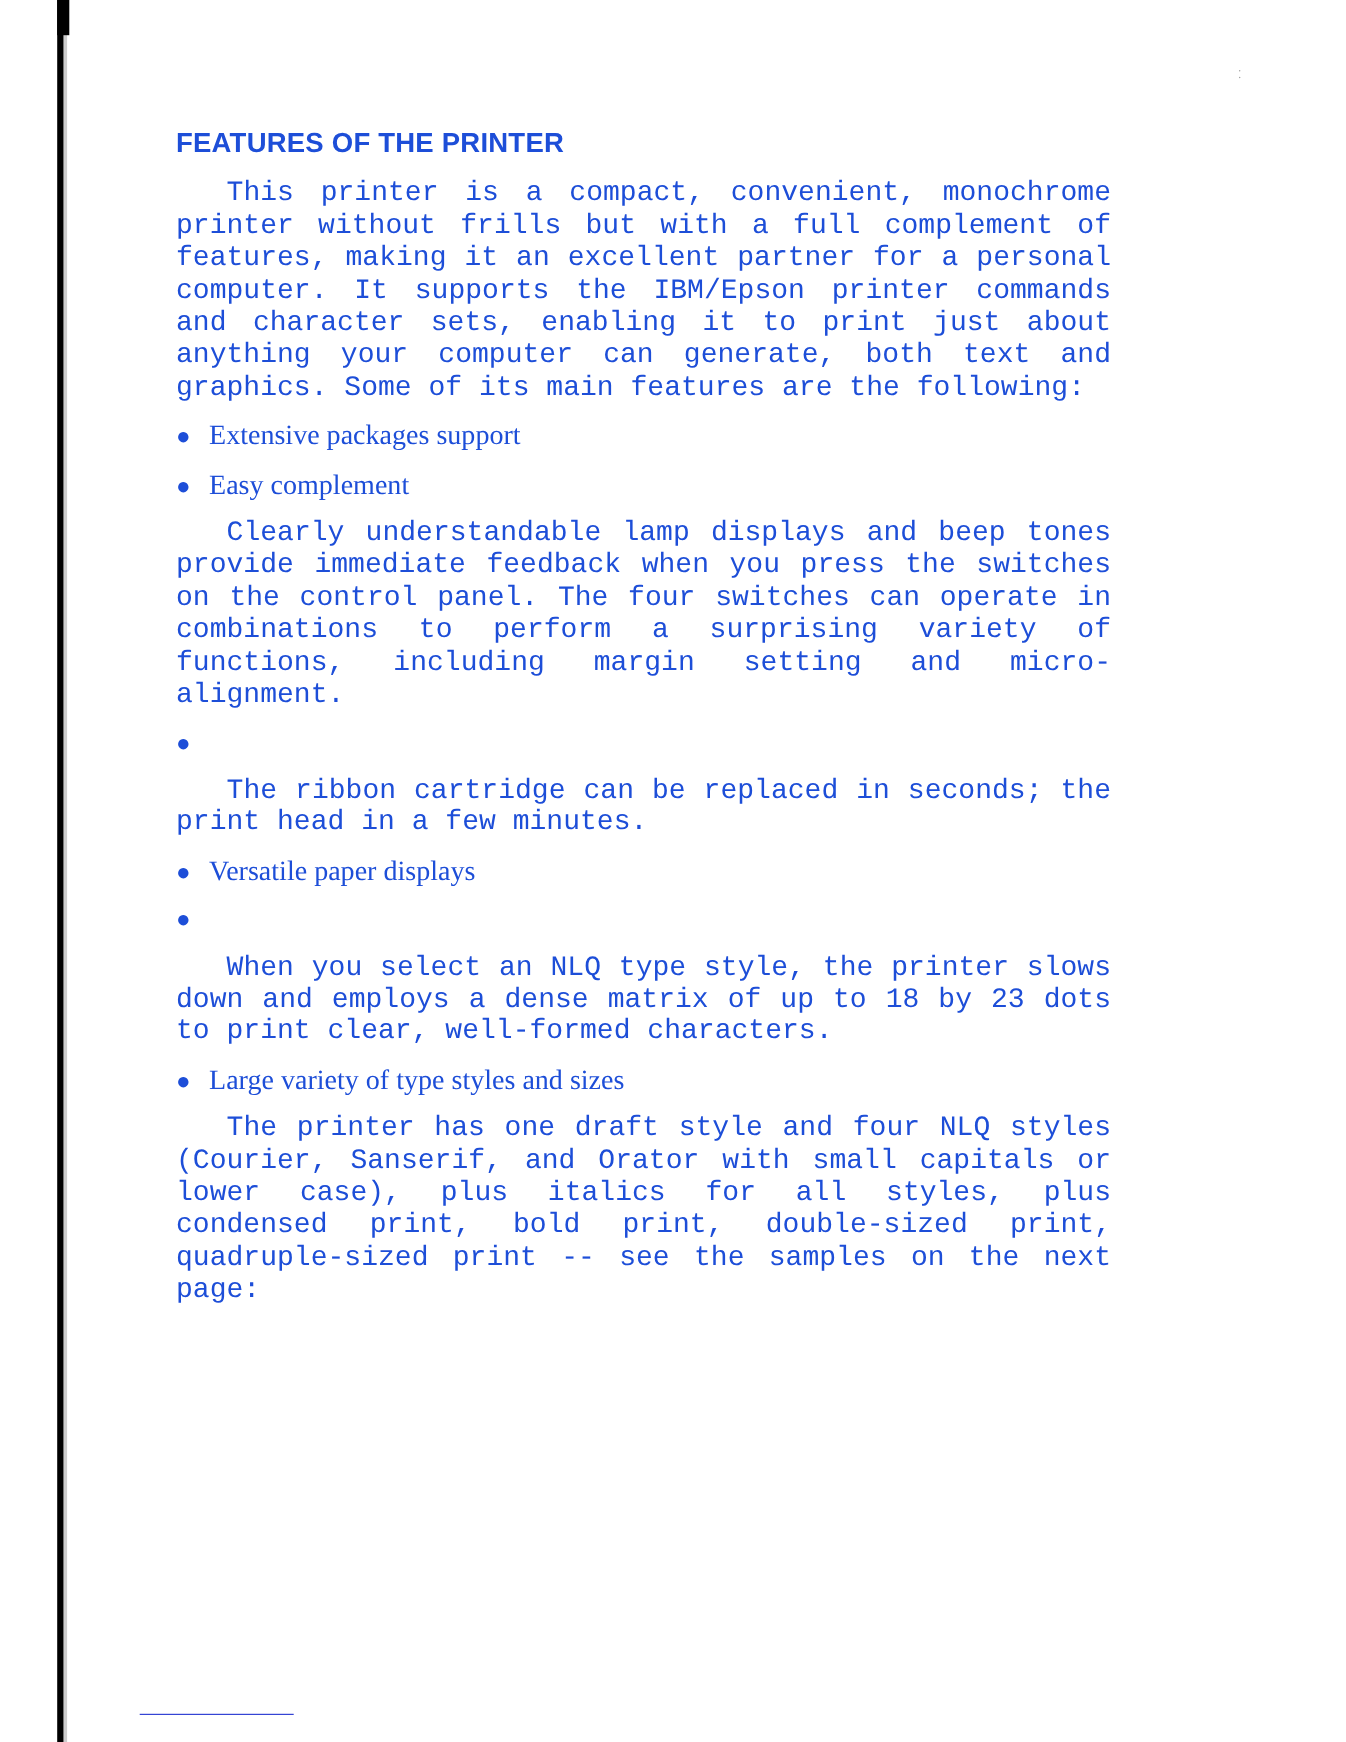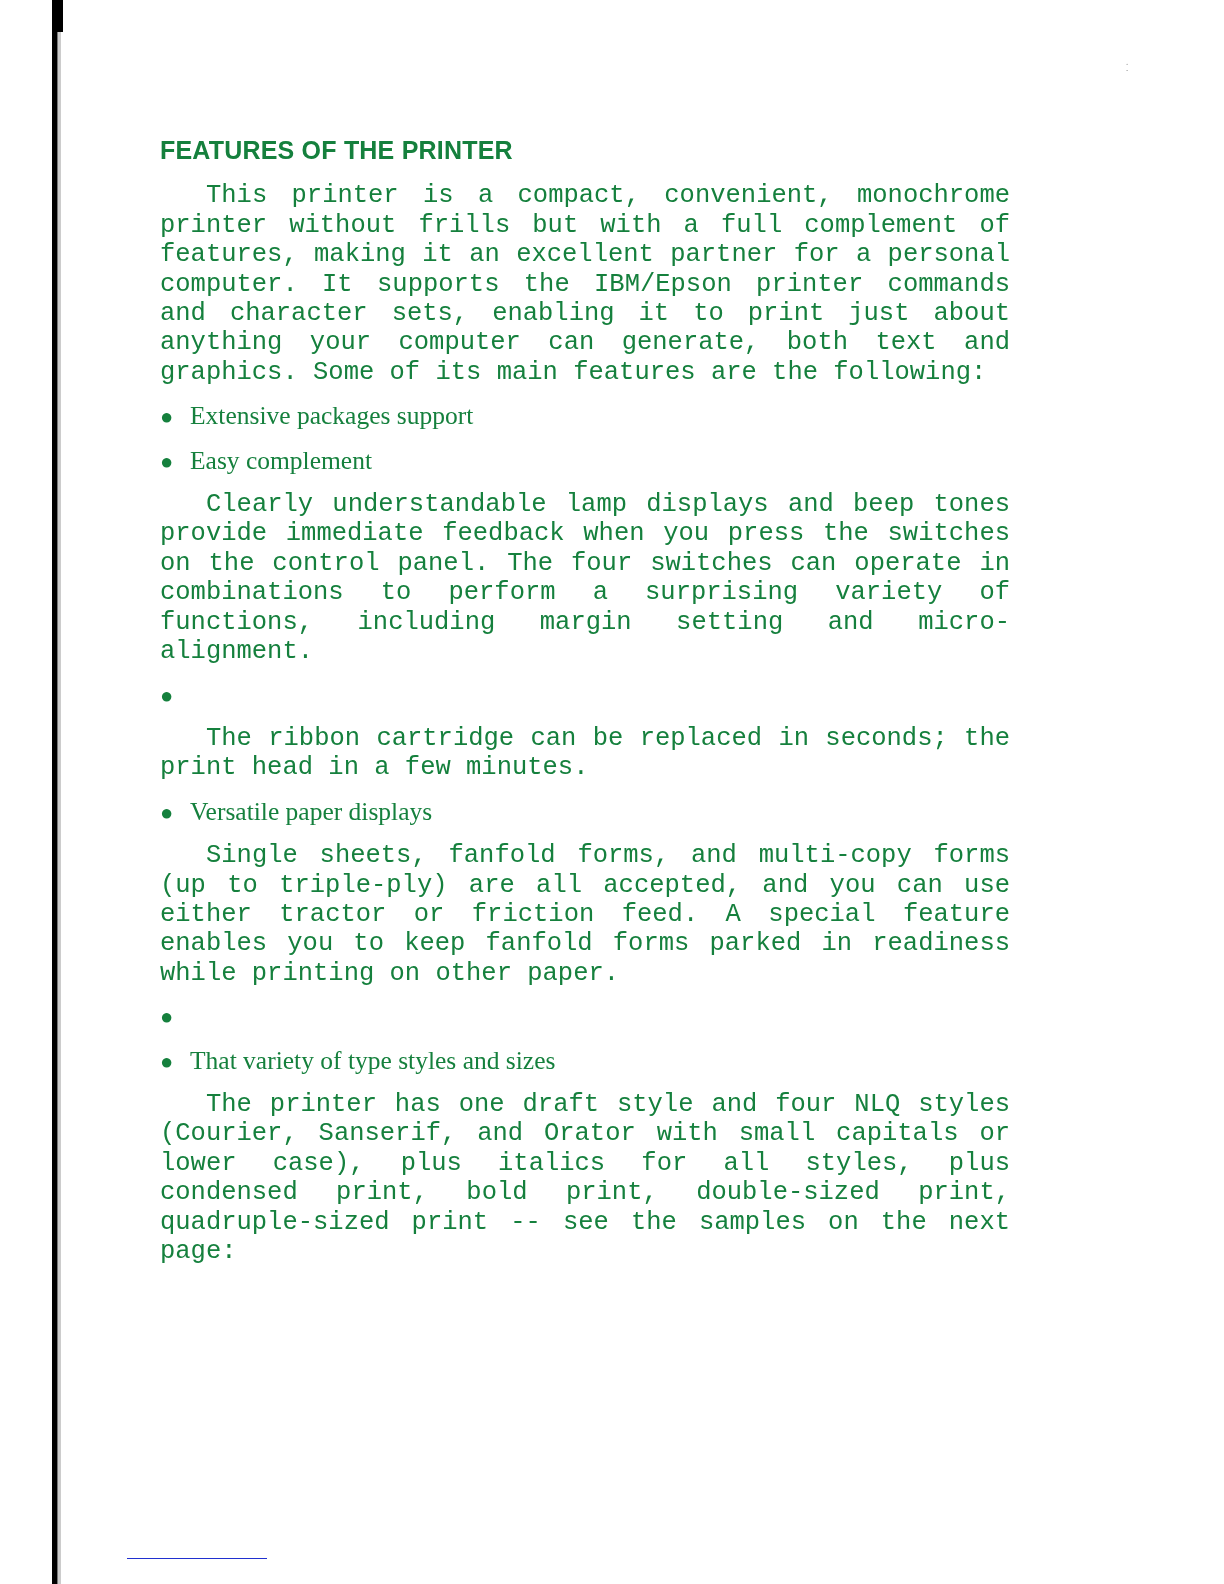--- a/index.html
+++ b/index.html
@@ -4,21 +4,21 @@
   <style>
     html, body { margin: 0; padding: 0; background: #ffffff; }
     body { width: 1224px; height: 1584px; position: relative; overflow: hidden; }
     .binding-edge {
       position: absolute; left: 52px; top: 0; width: 9px; height: 1584px;
       background: linear-gradient(to right, #000 0 5px, #777 5px 6px, #ccc 6px 9px);
     }
     .binding-top { position:absolute; left:52px; top:0; width:11px; height:32px; background:#000; }
     .page {
       position: absolute; left: 160px; top: 116px; width: 850px;
-      font-family: "Liberation Serif", serif; font-size: 25.5px; line-height: 29.4px; color: #15803d; margin-top: 20px;
+      font-family: "Liberation Serif", serif; font-size: 25.5px; line-height: 29.4px; color: #1d4ed8;
     }
     h1 {
       font-family: "Liberation Sans", sans-serif; font-weight: bold; font-size: 25px;
       margin: 0 0 16px 0; letter-spacing: 0.2px;
     }
     p { margin: 0; text-align: justify; text-indent: 46px; font-family: Liberation Mono, monospace; }
     .bullet { margin: 14px 0 14px 0; display: flex; align-items: baseline; }
     .bullet .dot { width: 30px; font-size: 22px; }
     .footnote-rule { position:absolute; left:127px; top:1558px; width:140px; height:1px; background:#2030d0; }
     .mark { position:absolute; color:#999; font-size:10px; font-family:"Liberation Sans", sans-serif; }
@@ -47,26 +47,26 @@
 
   <div class="bullet">
     <span class="dot">●</span>
   </div>
   <p>The ribbon cartridge can be replaced in seconds; the print head in a few minutes.</p>
 
   <div class="bullet">
     <span class="dot">●</span>
     <span>Versatile paper displays</span>
   </div>
-  <p>Single sheets, fanfold forms, and multi-copy forms (up to triple-ply) are all accepted, and you can use either tractor or friction feed. A special feature enables you to keep fanfold forms parked in readiness while printing on other paper.</p>
 
   <div class="bullet">
     <span class="dot">●</span>
   </div>
+  <p>When you select an NLQ type style, the printer slows down and employs a dense matrix of up to 18 by 23 dots to print clear, well-formed characters.</p>
 
   <div class="bullet">
     <span class="dot">●</span>
-    <span>That variety of type styles and sizes</span>
+    <span>Large variety of type styles and sizes</span>
   </div>
   <p>The printer has one draft style and four NLQ styles (Courier, Sanserif, and Orator with small capitals or lower case), plus italics for all styles, plus condensed print, bold print, double-sized print, quadruple-sized print -- see the samples on the next page:</p>
 </div>
 
 <div class="footnote-rule"></div>
 
 </body></html>

